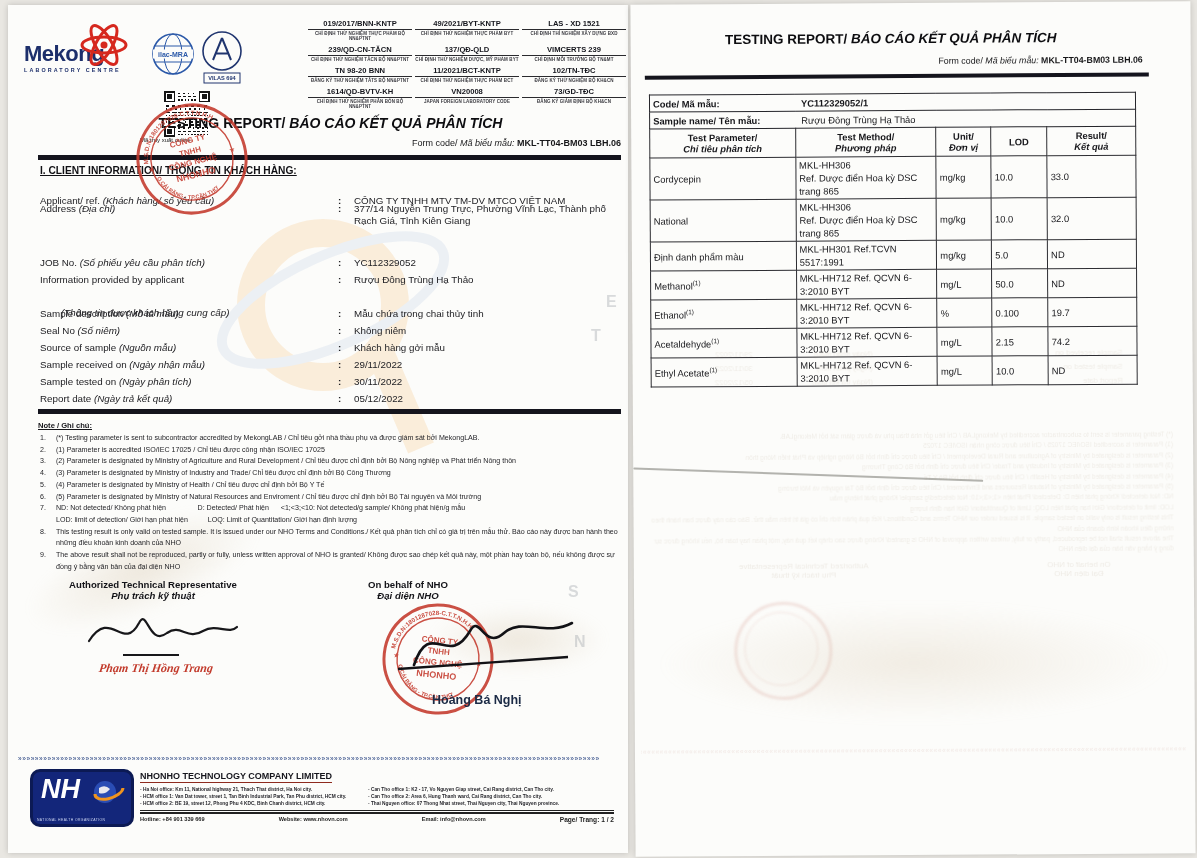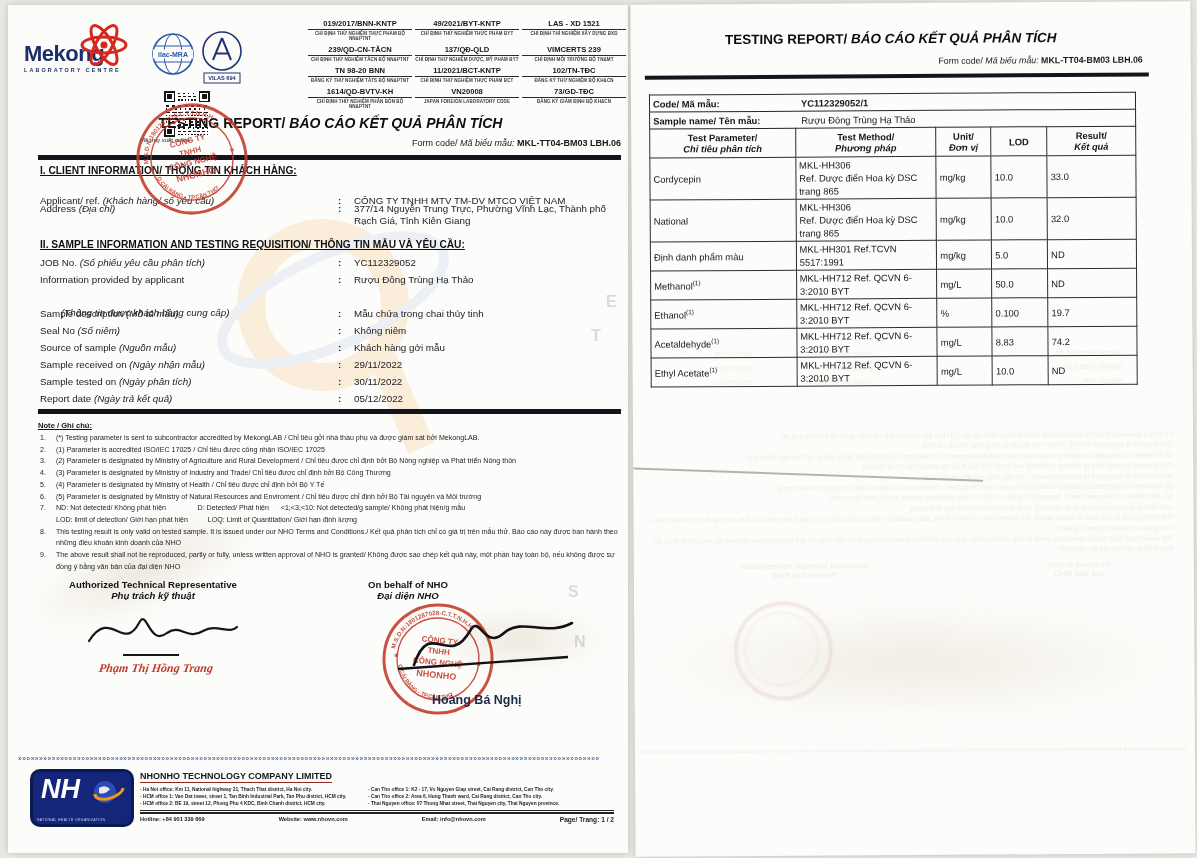--- a/index.html
+++ b/index.html
@@ -223,21 +223,20 @@
     <div class="flabel"><span>Applicant/ ref.</span> <span class="vi">(Khách hàng/ số yêu cầu)</span></div>
     <div class="fcolon">:</div>
     <div class="fvalue">CÔNG TY TNHH MTV TM-DV MTCO VIỆT NAM</div>
   </div>
   <div class="frow" style="top:198px;">
     <div class="flabel"><span>Address</span> <span class="vi">(Địa chỉ)</span></div>
     <div class="fcolon">:</div>
     <div class="fvalue">377/14 Nguyễn Trung Trực, Phường Vĩnh Lạc, Thành phố Rạch Giá, Tỉnh Kiên Giang</div>
   </div>
 
-  <div class="sec" style="top:234px;">II. SAMPLE INFORMATION AND TESTING REQUISITION/ THÔNG TIN MẪU VÀ YÊU CẦU:</div>
 
   <div class="frow" style="top:252px;">
     <div class="flabel"><span>JOB No.</span> <span class="vi">(Số phiếu yêu cầu phân tích)</span></div>
     <div class="fcolon">:</div>
     <div class="fvalue">YC112329052</div>
   </div>
   <div class="frow" style="top:269px;">
     <div class="flabel"><span>Information provided by applicant</span></div>
     <div class="fcolon">:</div>
     <div class="fvalue">Rượu Đông Trùng Hạ Thảo</div>
@@ -479,21 +478,21 @@
 3:2010 BYT</td>
       <td class="ccell">%</td>
       <td class="ccell">0.100</td>
       <td class="ccell">19.7</td>
     </tr>
     <tr>
       <td class="pcell" style="height:24px;"><span>Acetaldehyde</span><sup>(1)</sup></td>
       <td class="mcell">MKL-HH712 Ref. QCVN 6-
 3:2010 BYT</td>
       <td class="ccell">mg/L</td>
-      <td class="ccell">8.83</td>
+      <td class="ccell">2.15</td>
       <td class="ccell">74.2</td>
     </tr>
     <tr>
       <td class="pcell" style="height:24px;"><span>Ethyl Acetate</span><sup>(1)</sup></td>
       <td class="mcell">MKL-HH712 Ref. QCVN 6-
 3:2010 BYT</td>
       <td class="ccell">mg/L</td>
       <td class="ccell">10.0</td>
       <td class="ccell">ND</td>
     </tr>

